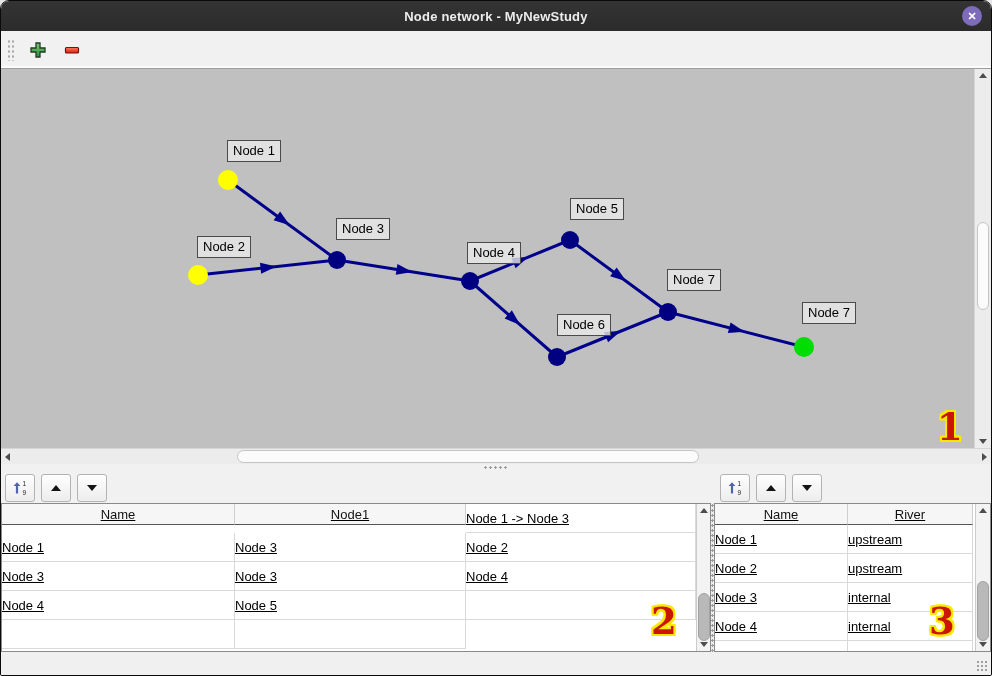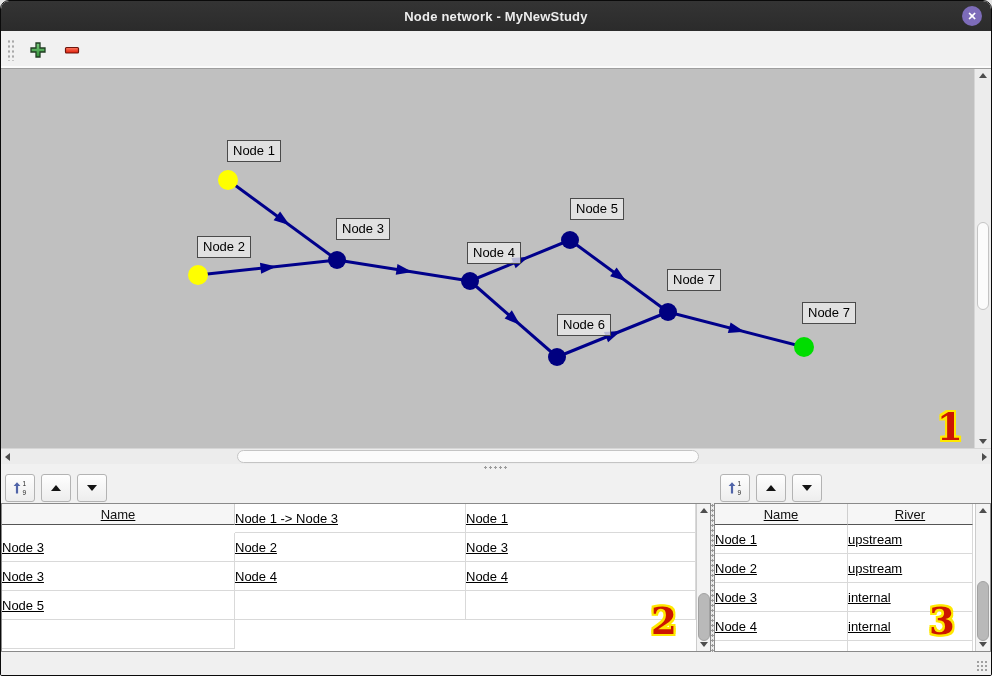--- a/index.html
+++ b/index.html
@@ -230,20 +230,21 @@
       <div class="sq-btn">
           <div class="tri tri-down"></div>
         </div>
     </div>
   </div>
 
   <div class="tables-row">
     <div class="tbl-wrap left">
       <div class="tbl" id="links-table" style="grid-template-columns:233px 231px 230px;">
           <div class="th">Name</div>
+          <div class="th">Node1</div>
           <div class="td">Node 1 -&gt; Node 3</div>
           <div class="td">Node 1</div>
           <div class="td">Node 3</div>
           <div class="td">Node 2</div>
           <div class="td">Node 3</div>
           <div class="td">Node 3</div>
           <div class="td">Node 4</div>
           <div class="td">Node 4</div>
           <div class="td">Node 5</div>
           <div class="td"></div>

